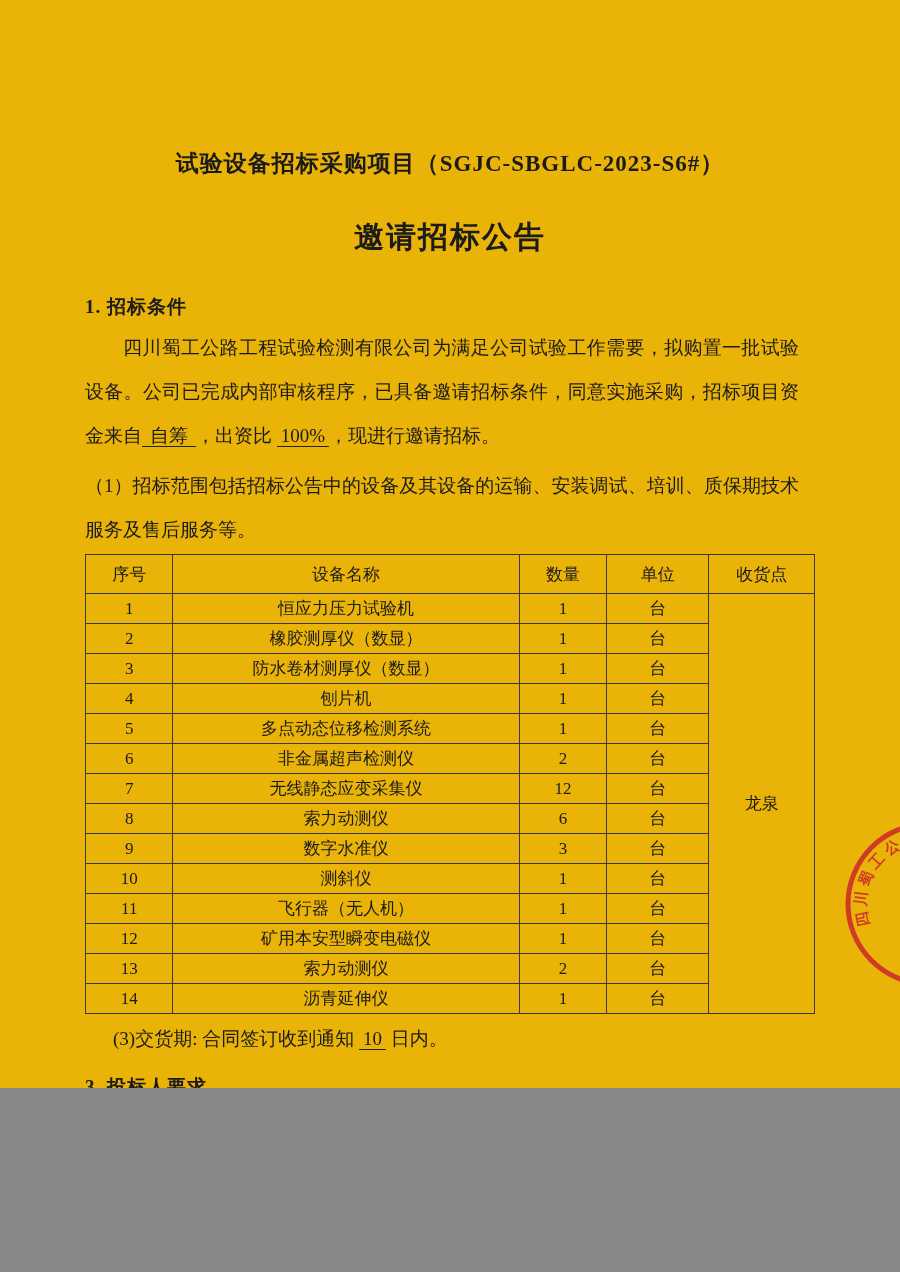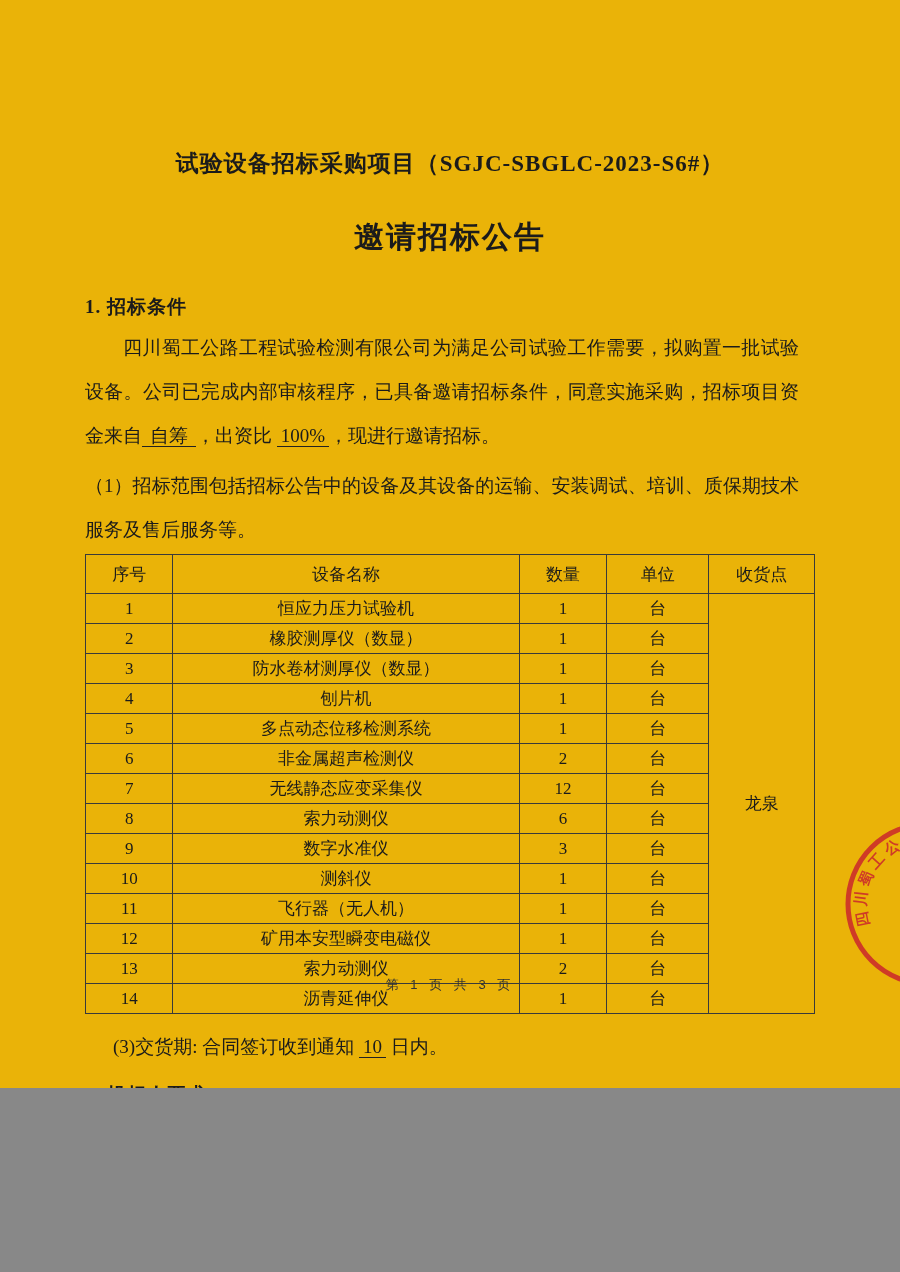--- a/index.html
+++ b/index.html
@@ -54,21 +54,21 @@
     font-weight:normal;
   }
   .spec-table thead th{height:38px;}
   .spec-table tbody td{height:29px;}
   .col-no{width:12%;}
   .col-name{width:47.5%;}
   .col-qty{width:12%;}
   .col-unit{width:14%;}
   .col-dest{width:14.5%;}
   .after-table{
-    margin:16px 0 0 0;
+    margin:8px 0 0 0;
     font-size:19px;line-height:34px;
     text-indent:28px;
   }
   .sec3{padding-top:18px;}
   .page-footer{
     position:absolute;
     left:0;right:0;bottom:94px;
     text-align:center;
     font-size:13px;
     letter-spacing:4px;
@@ -227,14 +227,13 @@
       <defs>
         <path id="sealArc" d="M 27.7,107.2 A 62,62 0 1 1 144.3,107.2"></path>
       </defs>
       <text class="arc-text">
         <textPath href="#sealArc">四川蜀工公路工程试验检测有限公司</textPath>
       </text>
       <text class="emblem" x="86" y="98">★</text>
     </svg>
   </div>
 
-  <div class="page-footer">第 1 页 共 3 页</div>
 </div>
 
 </body></html>

